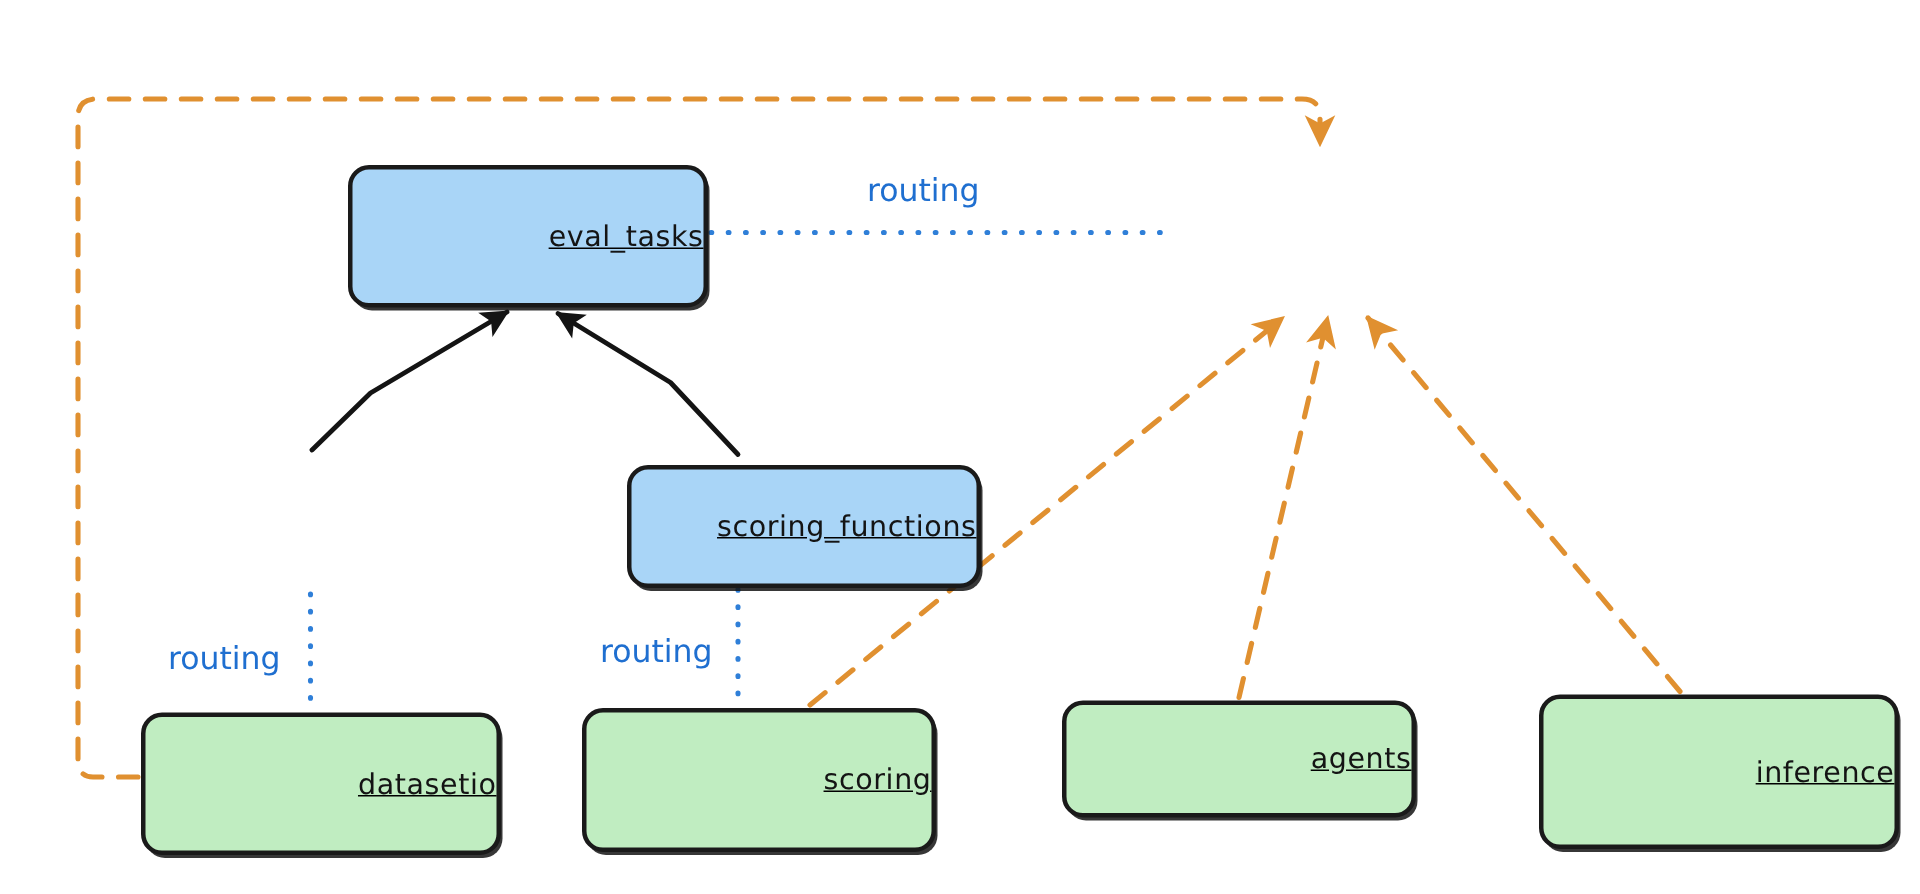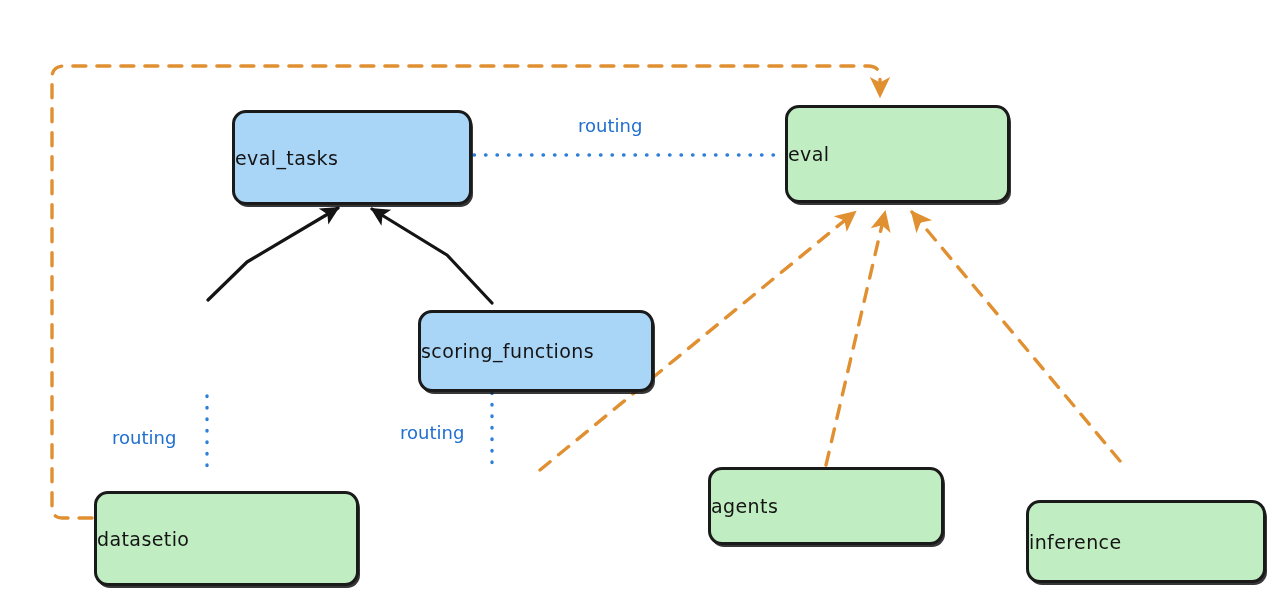--- a/index.html
+++ b/index.html
@@ -25,40 +25,41 @@
     left: 0;
     top: 0;
     width: 1280px;
     height: 596px;
   }
   .node {
     position: absolute;
     box-sizing: border-box;
     display: flex;
     align-items: center;
-    justify-content: flex-start;
+    justify-content: flex-end;
     border: 3px solid #1a1a1a;
     border-radius: 14px;
     box-shadow: 2px 3px 0 -1px rgba(20,20,20,0.85);
+    text-decoration: underline;
   }
   .node.blue  { background: #a9d5f7; }
   .node.green { background: #c0edc1; }
   .node-label {
     font-family: "DejaVu Sans", sans-serif;
     font-size: 19px;
     font-weight: 400;
     color: #141414;
     letter-spacing: 0.4px;
     white-space: nowrap;
     user-select: none;
   }
   .edge-label {
     position: absolute;
     font-family: "DejaVu Sans", sans-serif;
-    font-size: 18px;
+    font-size: 21px;
     color: #1f6fd0;
     white-space: nowrap;
     user-select: none;
   }
 </style>
 </head>
 <body>
 
 <div id="canvas">
 
@@ -88,39 +89,39 @@
 
     <path d="M 826 465 L 885 212" fill="none" stroke="#e09030" stroke-width="3.4" stroke-linecap="round" stroke-dasharray="13 11" marker-end="url(#arrow-orange)"></path>
 
     <path d="M 1120 461 L 912 212" fill="none" stroke="#e09030" stroke-width="3.4" stroke-linecap="round" stroke-dasharray="13 11" marker-end="url(#arrow-orange)"></path>
   </svg>
 
   <div class="node blue" style="left:232px; top:110px; width:240px; height:95px;">
     <span class="node-label">eval_tasks</span>
   </div>
 
-  <div class="node green" style="left:785px; top:105px; width:225px; height:98px;">
-    <span class="node-label">eval</span>
-  </div>
 
 
   <div class="node blue" style="left:378px; top:310px; width:236px; height:82px;margin-left:40px;">
     <span class="node-label">scoring_functions</span>
   </div>
 
-  <div class="node green" style="left:94px; top:475px; width:265px; height:95px;margin-top:16px;">
+  <div class="node green" style="left:94px; top:475px; width:240px; height:95px;">
     <span class="node-label">datasetio</span>
   </div>
 
+  <div class="node green" style="left:388px; top:472px; width:236px; height:96px;">
+    <span class="node-label">scoring</span>
+  </div>
 
   <div class="node green" style="left:708px; top:467px; width:236px; height:78px;">
     <span class="node-label">agents</span>
   </div>
 
-  <div class="node green" style="left:1026px; top:463px; width:240px; height:83px;margin-top:37px;">
+  <div class="node green" style="left:1026px; top:463px; width:240px; height:103px;">
     <span class="node-label">inference</span>
   </div>
 
   <div class="edge-label" style="left:578px; top:115px;">routing</div>
 
   <div class="edge-label" style="left:112px; top:427px;">routing</div>
 
   <div class="edge-label" style="left:400px; top:422px;">routing</div>
 
 </div>

